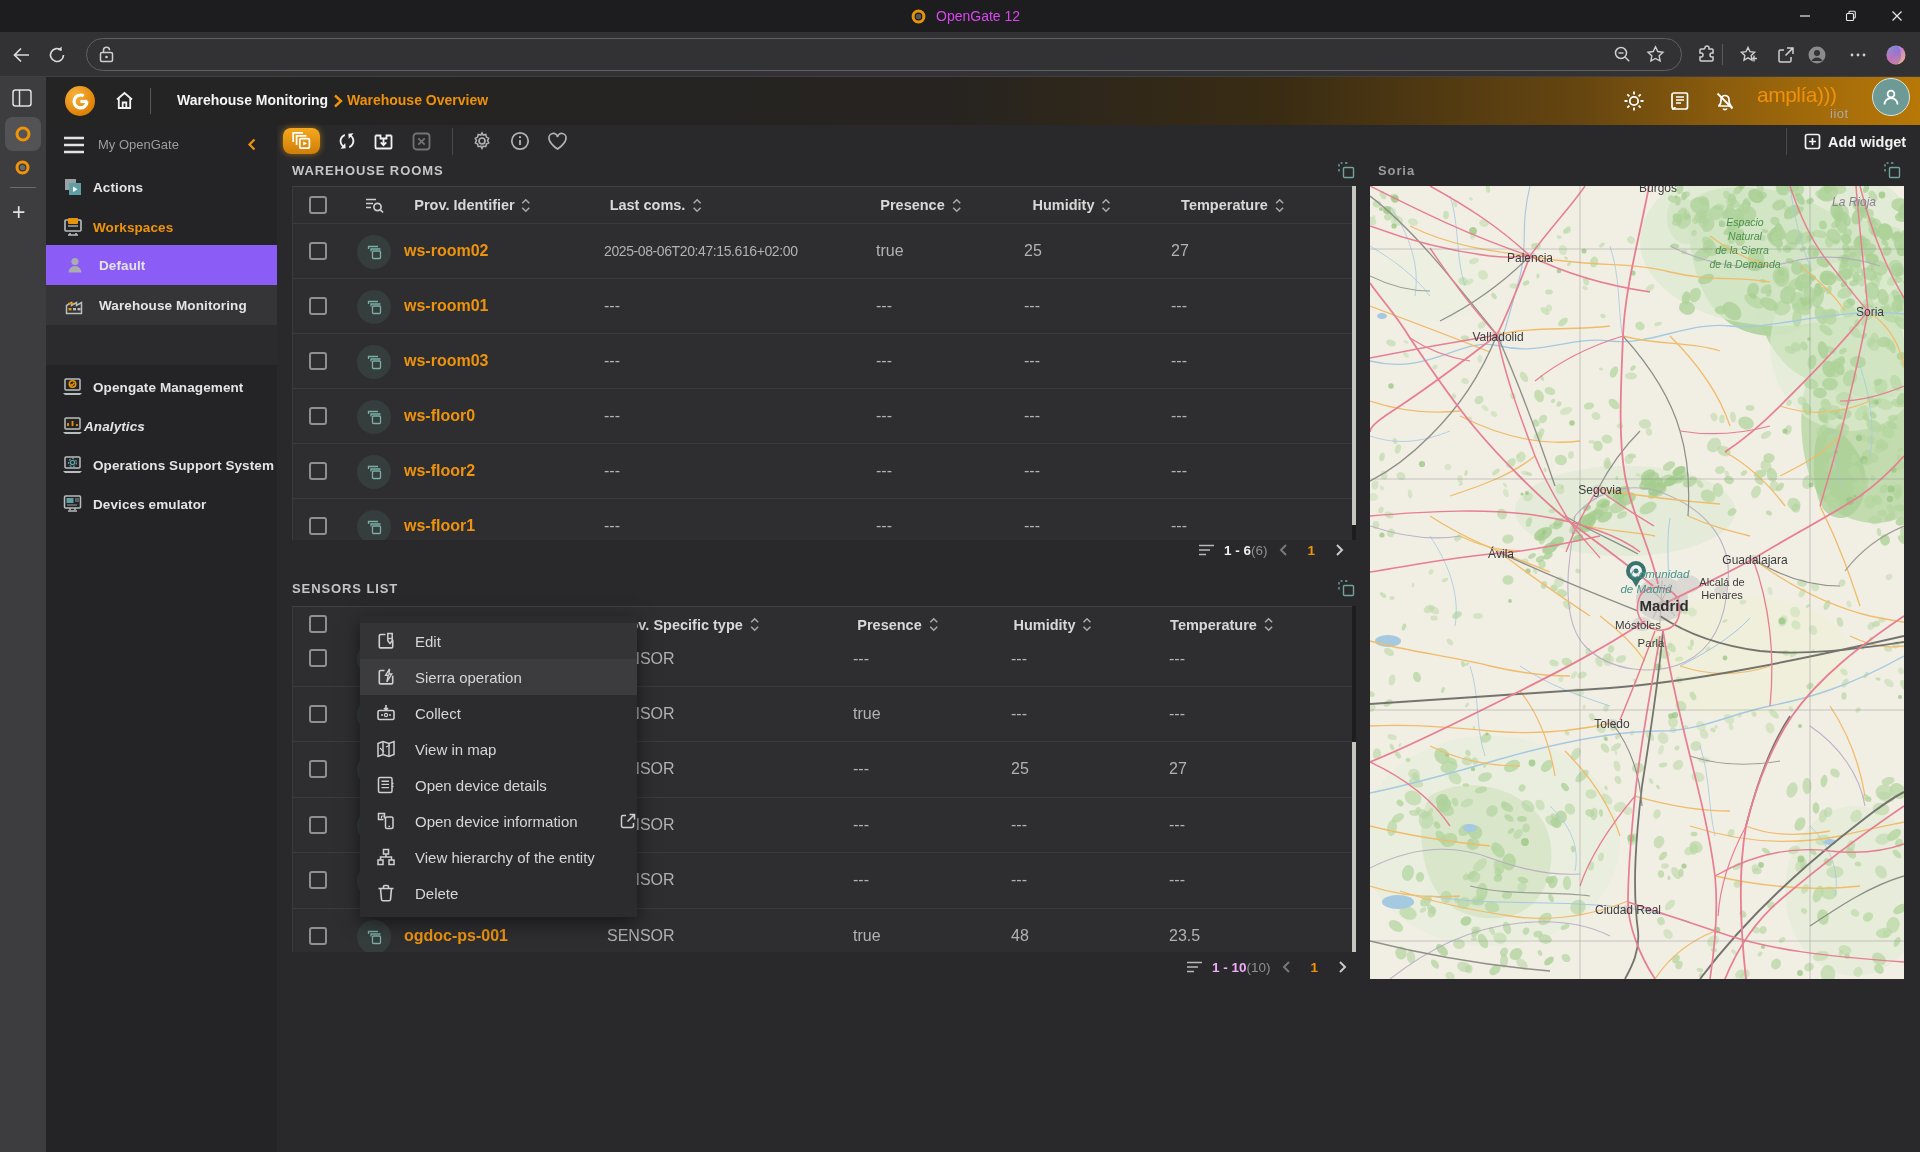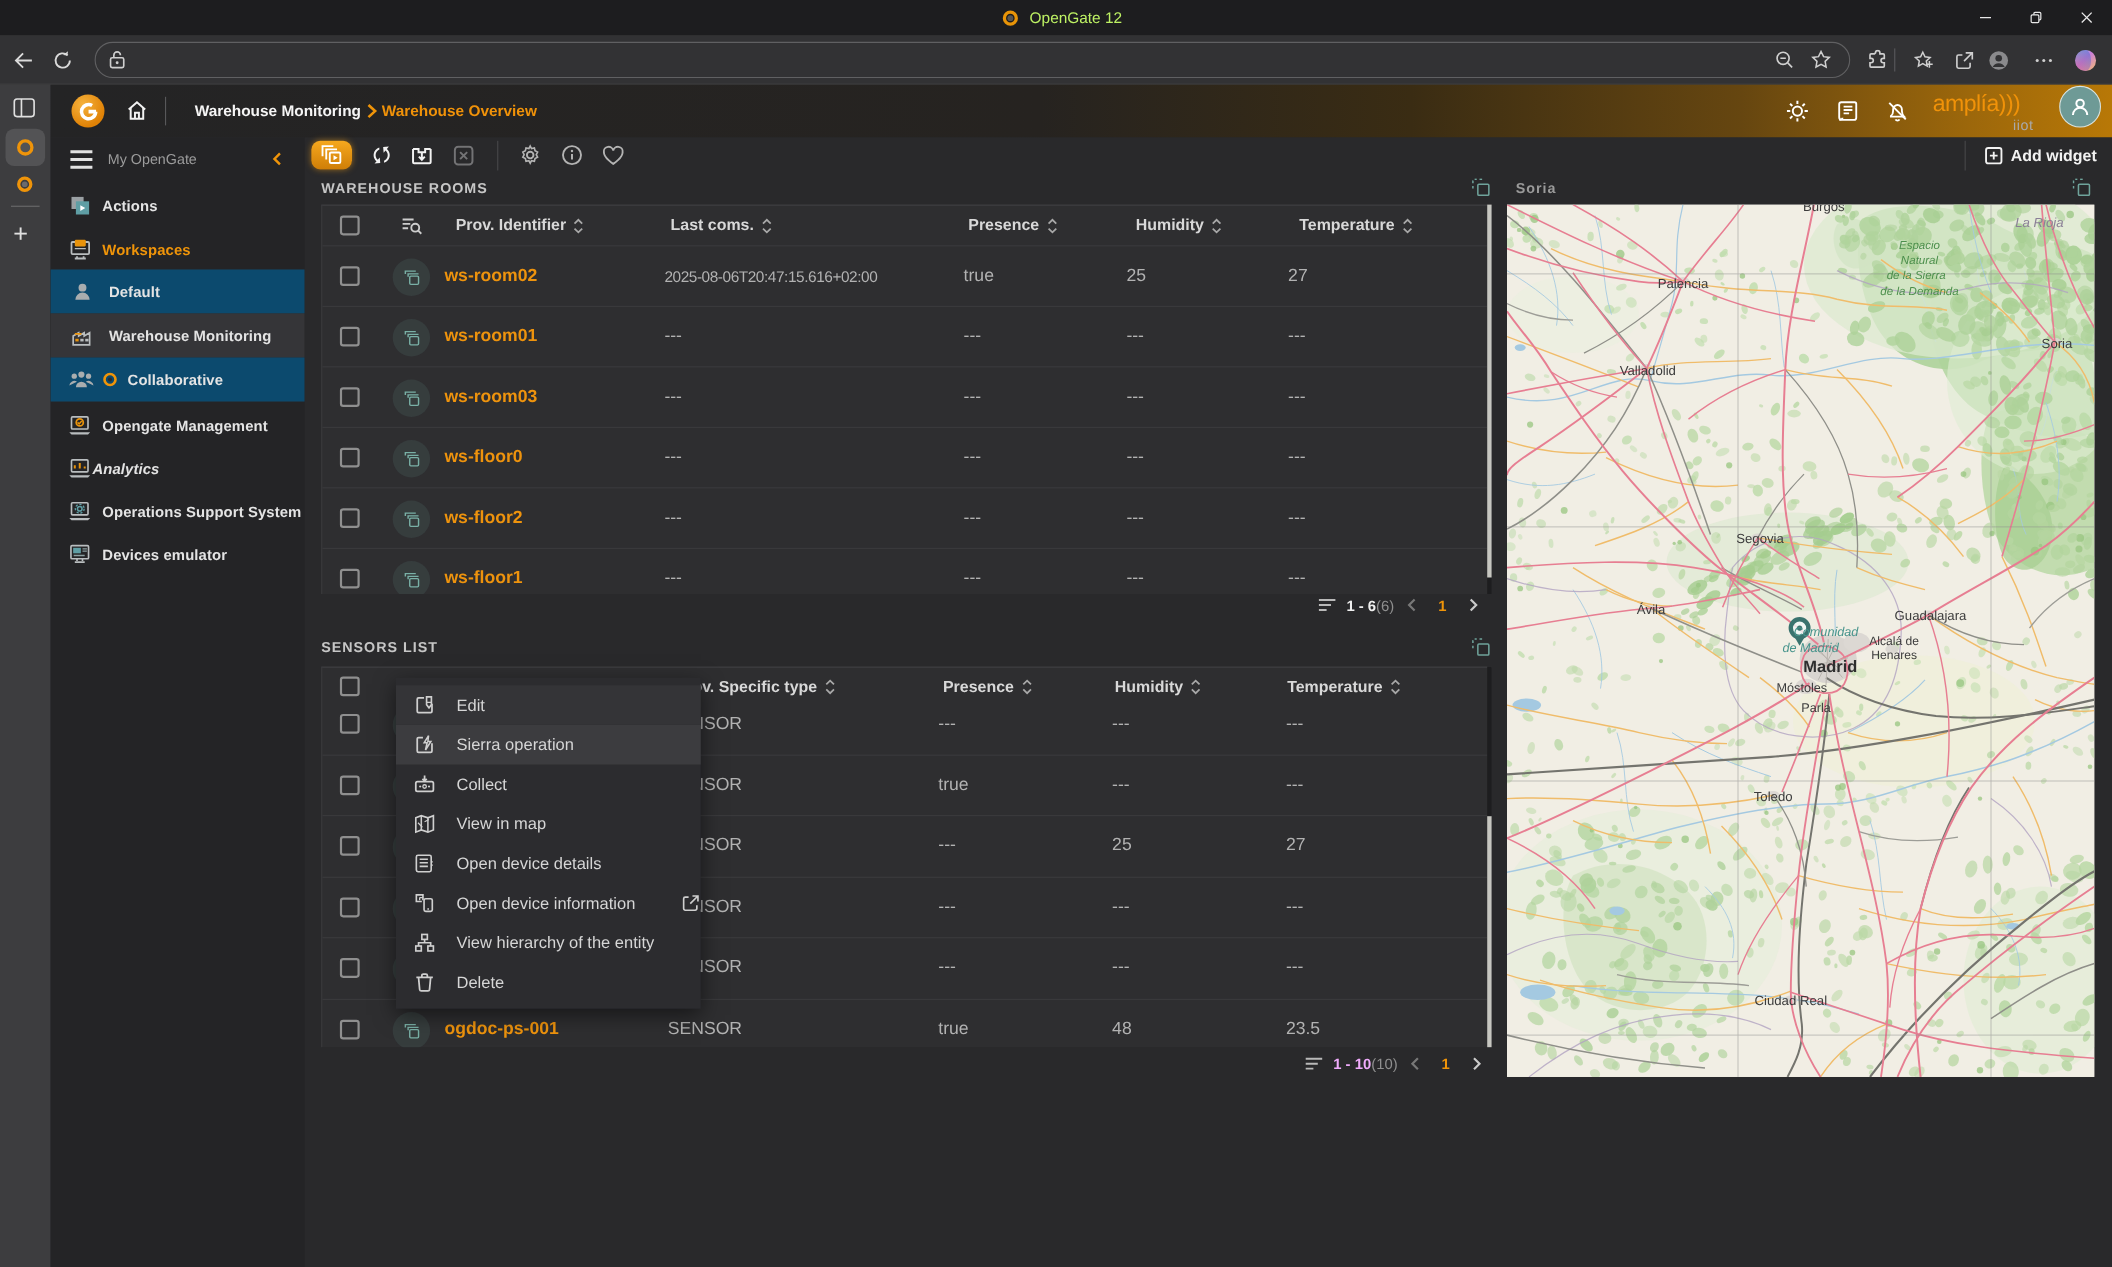--- a/index.html
+++ b/index.html
@@ -3,41 +3,41 @@
 <meta charset="utf-8">
 <style>
 * { margin:0; padding:0; box-sizing:border-box; }
 html,body { width:1920px; height:1152px; overflow:hidden; background:#29292b;
   font-family:"Liberation Sans", sans-serif; }
 svg { display:block; }
 
 
 #titlebar { position:absolute; left:0; top:0; width:1920px; height:32px; background:#1d1d1f; }
 #tb-title { position:absolute; left:910px; top:0; height:32px; display:flex; align-items:center;
-  color:#bef264; font-size:14px; gap:9px; }
+  color:#d946ef; font-size:14px; gap:9px; }
 #wctrl { position:absolute; right:0; top:0; height:32px; display:flex; }
 #wctrl .wbtn { width:46px; height:32px; display:flex; align-items:center; justify-content:center; color:#e8e8e8; }
 #addrbar { position:absolute; left:0; top:32px; width:1920px; height:45px; background:#323234; border-bottom:1px solid #404042;}
 .abtn { position:absolute; top:39px; width:32px; height:32px; display:flex; align-items:center; justify-content:center; }
 #urlpill { position:absolute; left:86px; top:38px; width:1596px; height:33px; border:1px solid #606062;
   border-radius:17px; display:flex; align-items:center; background:#323234; }
 #urltext { color:#ececec; font-size:14px; margin-left:4px; letter-spacing:-0.25px; }
 #urltext .dim { color:#b9b9b9; }
 
 
 #rail { position:absolute; left:0; top:77px; width:46px; height:1075px; background:#3d3d3f; }
 #appheader { position:absolute; left:46px; top:77px; width:1874px; height:48px;
   background:linear-gradient(90deg,#242425 0%,#262320 48%,#3a2c13 66%,#664610 82%,#9c670b 93%,#b87807 100%); }
 #sidebar { position:absolute; left:46px; top:125px; width:231px; height:1027px; background:#242426; }
 #content { position:absolute; left:277px; top:125px; width:1643px; height:1027px; background:#29292b; }
 
 
 .sb-row { position:absolute; left:0; width:231px; display:flex; align-items:center; color:#e4e4e4;
   font-size:13.5px; font-weight:bold; white-space:nowrap; letter-spacing:0.1px; }
-.sb-sub { background:#0c4a6e;text-align:right; }
+.sb-sub { background:#8b5cf6;text-align:right; }
 .sb-sel { background:#353538; }
 
 
 .sect-title { position:absolute; color:#c6c6c6; font-size:13px; font-weight:bold; letter-spacing:0.9px; }
 .tbl { position:absolute; left:292px; width:1064px; background:#2e2e30; border-top:1px solid #414144;
   border-left:1px solid #3a3a3d; overflow:hidden; }
 .th { position:absolute; color:#d8d8d8; font-size:14.5px; font-weight:bold; white-space:nowrap;
   display:flex; align-items:center; gap:6px; transform:translateX(-50%); height:36px; }
 .trow { position:absolute; left:0; width:100%; height:55px; border-top:1px solid #3b3b3e; }
 .td { position:absolute; color:#b2b2b2; font-size:16px; top:50%; transform:translateY(-50%); white-space:nowrap; }
@@ -270,34 +270,20 @@
   </div>
   <div class="sb-row sb-sel" style="top:160px;height:40px;">
     <svg style="margin-left:18px" width="21" height="21" viewBox="0 0 21 21">
         <path d="M2.5 18.5v-8l5-3v3l5-3v3l5-3v11z" fill="none" stroke="#b9bdbf" stroke-width="1.5"></path>
         <rect x="4.5" y="13" width="3" height="2.4" fill="#e8930c"></rect>
         <rect x="9" y="13" width="3" height="2.4" fill="#b9bdbf"></rect>
         <rect x="13.5" y="13" width="3" height="2.4" fill="#b9bdbf"></rect>
         <path d="M4 8.5h6" stroke="#e8930c" stroke-width="1.6"></path>
       </svg>
     <span style="margin-left:14px;">Warehouse Monitoring</span>
-  </div>
-  <div class="sb-row sb-sub" style="top:200px;height:40px;">
-    <svg style="margin-left:16px" width="24" height="20" viewBox="0 0 24 20">
-        <circle cx="12" cy="5.5" r="2.8" fill="#a9adaf"></circle>
-        <circle cx="5.5" cy="7" r="2.4" fill="#a9adaf"></circle>
-        <circle cx="18.5" cy="7" r="2.4" fill="#a9adaf"></circle>
-        <path d="M7 17a5 5 0 0 1 10 0z" fill="#a9adaf"></path>
-        <path d="M1 15.5a4.5 4.5 0 0 1 7-3.5M23 15.5a4.5 4.5 0 0 0-7-3.5" fill="#a9adaf"></path>
-      </svg>
-    <svg style="margin-left:6px" width="16" height="16" viewBox="0 0 16 16">
-        <circle cx="8" cy="8" r="5" fill="none" stroke="#ef9409" stroke-width="2.4"></circle>
-        <circle cx="8" cy="8" r="1.8" fill="#2b2b2d"></circle>
-      </svg>
-    <span style="margin-left:8px;">Collaborative</span>
   </div>
 
   <div class="sb-row" style="top:244px;height:36px;">
     <svg style="margin-left:15px" width="23" height="22" viewBox="0 0 23 22">
         <rect x="4" y="3" width="15" height="11" rx="1" fill="none" stroke="#b9bdbf" stroke-width="1.5"></rect>
         <path d="M2 17h19l-2 2H4z" fill="#b9bdbf"></path>
         <circle cx="11.5" cy="8" r="3.2" fill="none" stroke="#e8930c" stroke-width="1.6"></circle>
         <path d="M9.5 8l1.4 1.4 2.4-2.6" stroke="#e8930c" stroke-width="1.4" fill="none"></path>
       </svg>
     <span style="margin-left:9px;">Opengate Management</span>

